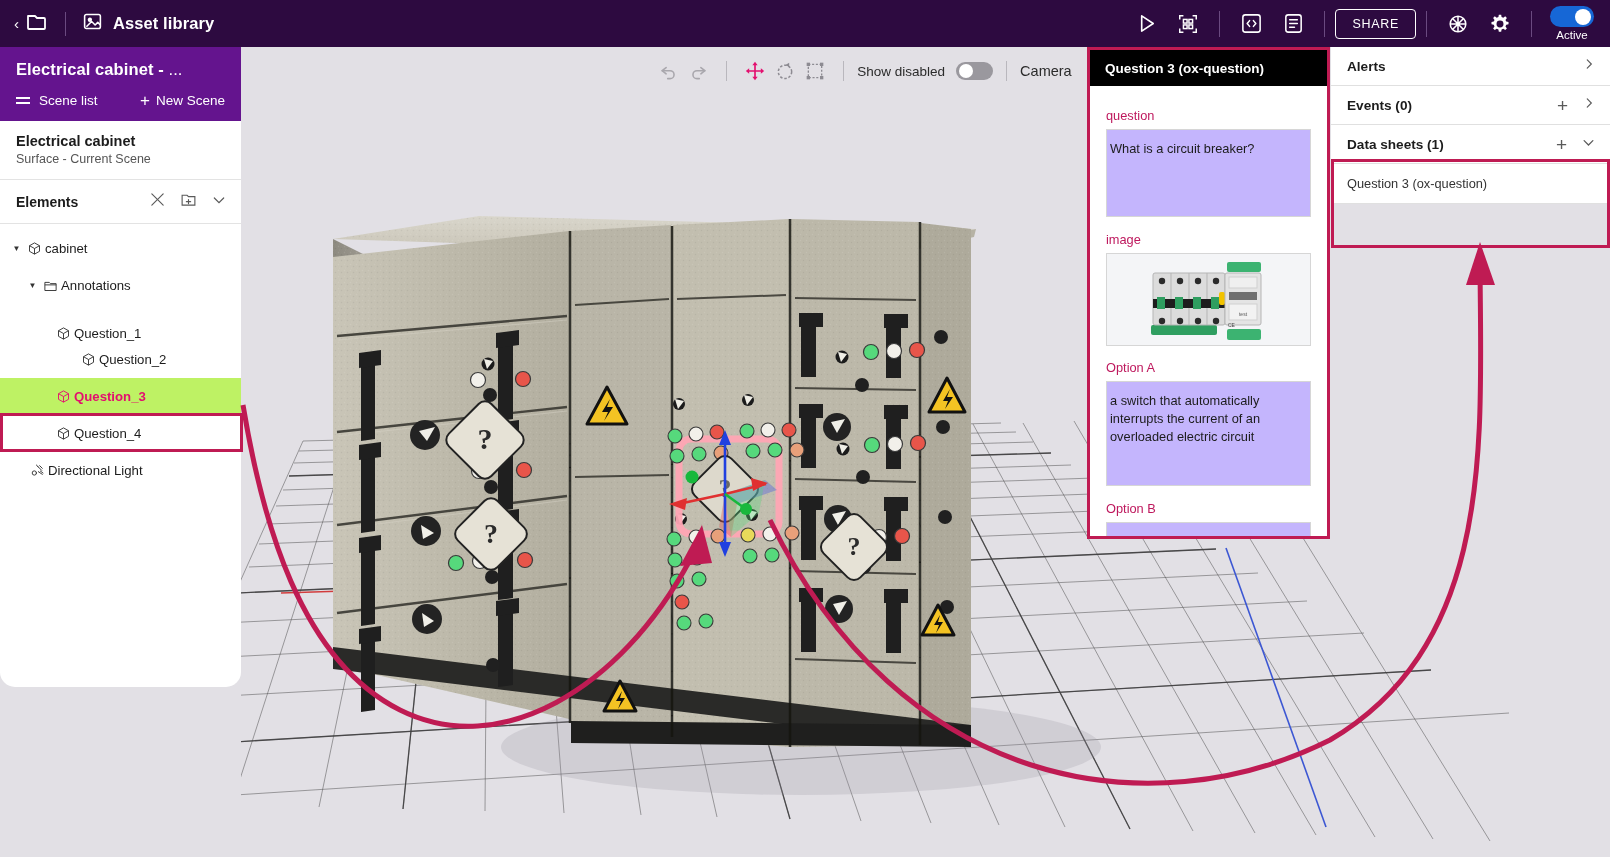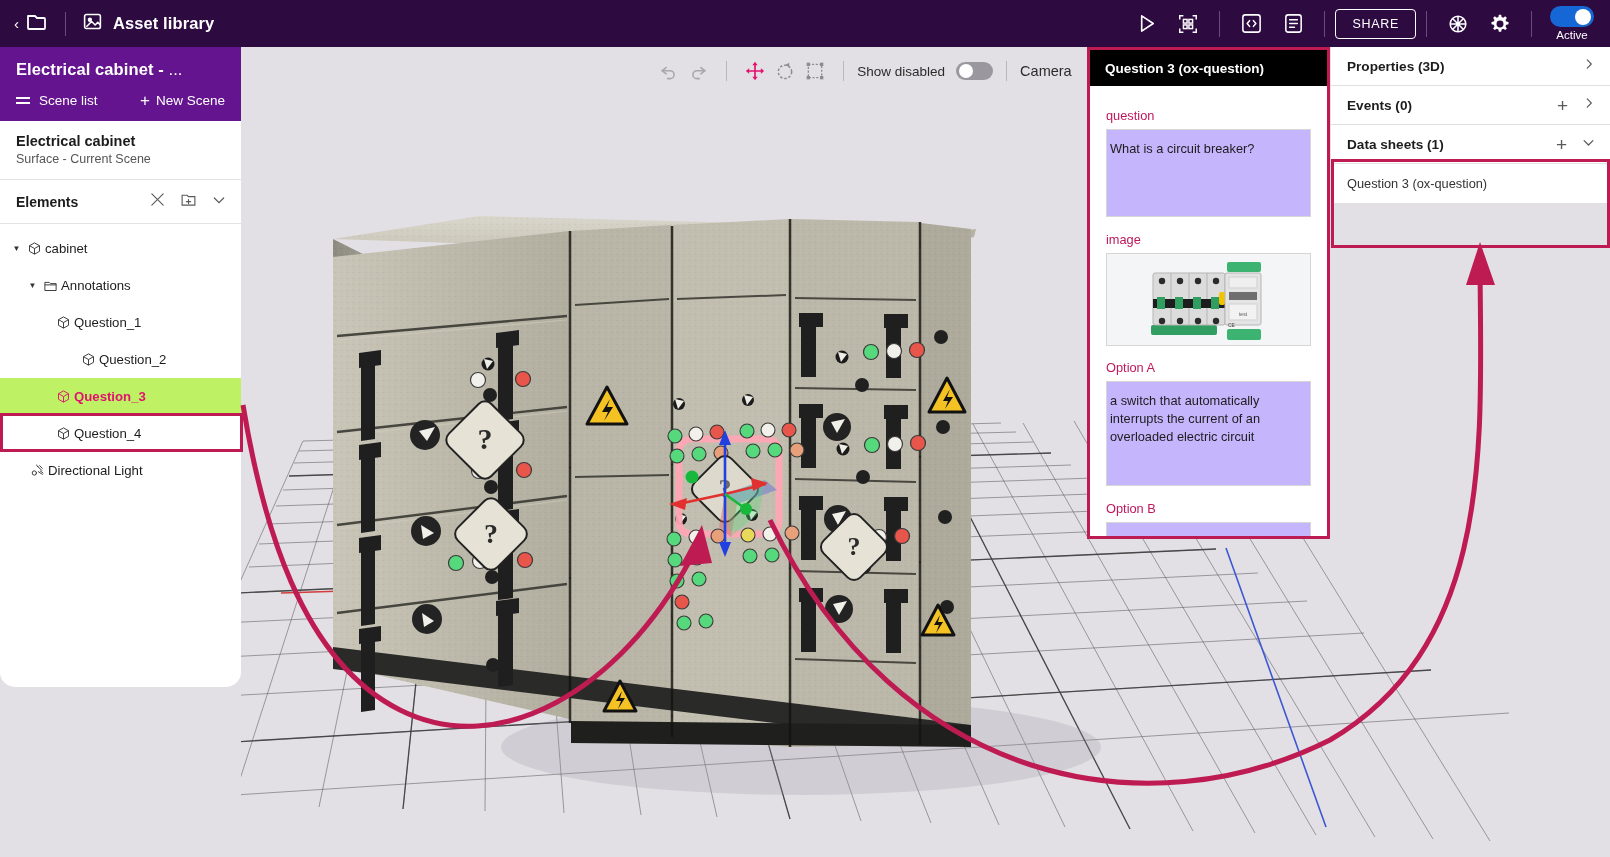--- a/index.html
+++ b/index.html
@@ -591,21 +591,21 @@
       <div class="node" style="padding-left:26px;">
         <span class="tw">▼</span>
         <span class="ic">
           <svg width="15" height="15" viewBox="0 0 24 24" fill="none" stroke="#333" stroke-width="1.5">
               <path d="M3 7 h7 l2 2 h9 v11 H3 Z"></path>
               <path d="M3 11 h18"></path>
             </svg>
         </span>
         <span>Annotations</span>
       </div>
-      <div class="node" style="padding-left:52px;">
+      <div class="node" style="padding-left:52px;align-items:flex-end;">
         <span class="ic">
           <svg width="15" height="15" viewBox="0 0 24 24" fill="none" stroke="#333" stroke-width="1.5">
               <path d="M12 3 L20 7.5 V16.5 L12 21 L4 16.5 V7.5 Z"></path>
               <path d="M4 7.5 L12 12 L20 7.5 M12 12 V21"></path>
             </svg>
         </span>
         <span>Question_1</span>
       </div>
       <div class="node" style="padding-left:77px;">
         <span class="ic">
@@ -699,21 +699,21 @@
       <div class="fld-label">Option A</div>
       <div class="fld-box a">a switch that automatically interrupts the current of an overloaded electric circuit</div>
       <div class="spacer14"></div>
       <div class="fld-label">Option B</div>
       <div class="fld-box b">a switch that manually interrupts</div>
     </div>
   </div>
 
   <div class="rpanel">
     <div class="racc">
-      <span class="lbl">Properties (3D)</span>
+      <span class="lbl">Alerts</span>
       <span class="acts">
         <span>
           <svg width="14" height="14" viewBox="0 0 24 24" fill="none" stroke="#5a5a5a" stroke-width="2" stroke-linecap="round">
               <path d="M9 5 L16 12 L9 19"></path>
             </svg>
         </span>
       </span>
     </div>
     <div class="racc">
       <span class="lbl">Events (0)</span>

